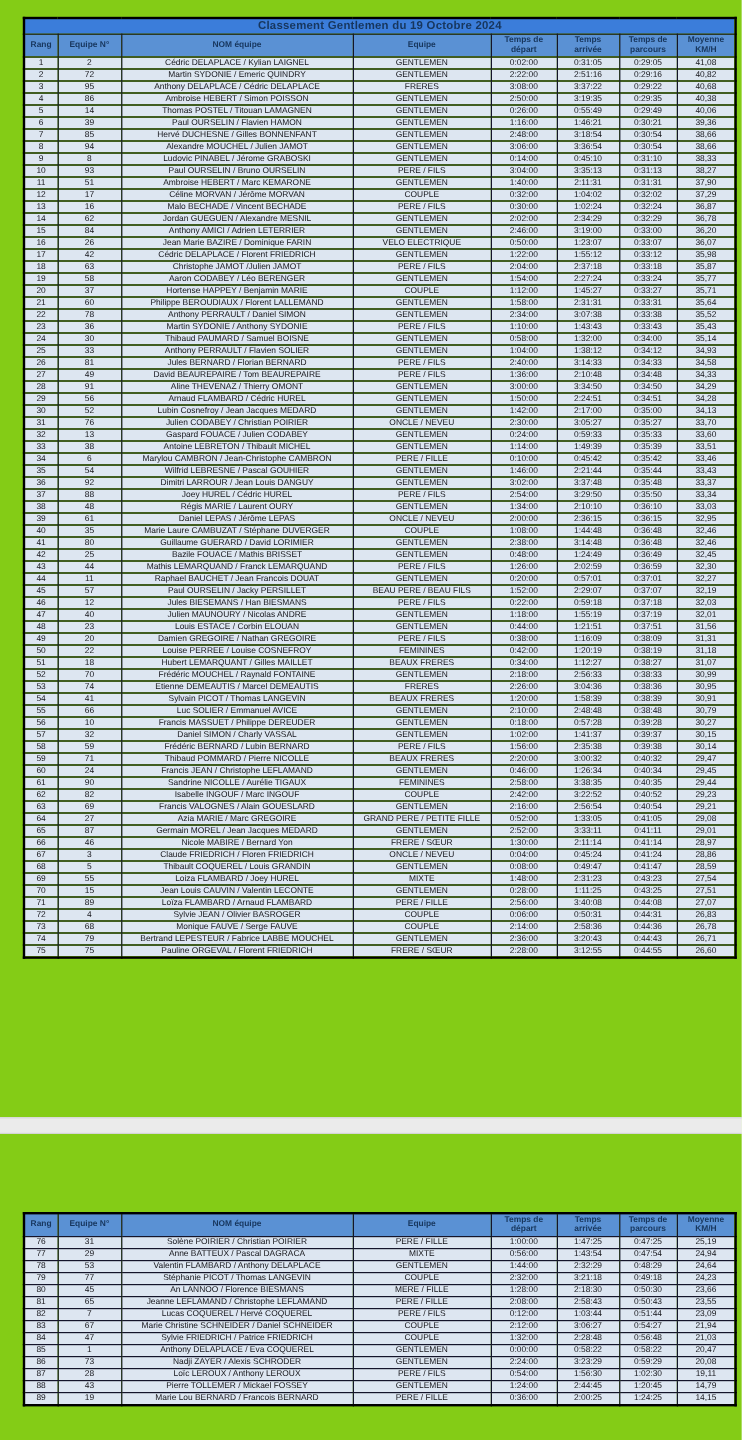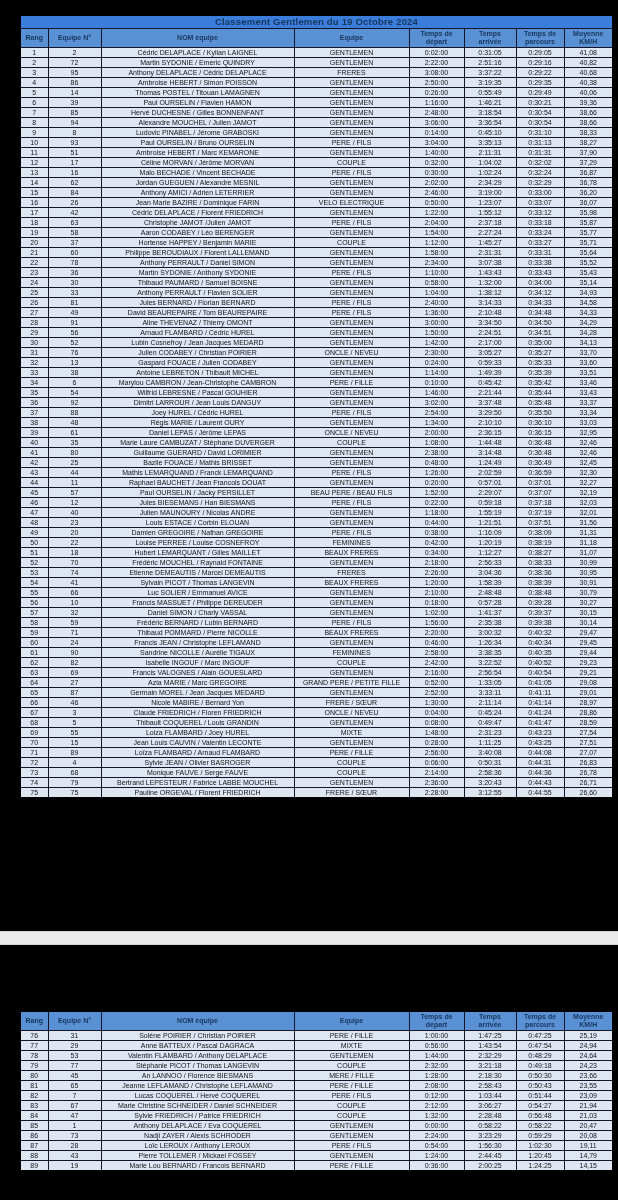--- a/index.html
+++ b/index.html
@@ -1,18 +1,18 @@
 <!DOCTYPE html>
 <html style="--title-bg: #3b7dda; --hdr-bg: #5a91d4; --hdr-txt: #17365d; --row-bg: #dde6f1;"><head>
 <meta charset="utf-8">
 <style>
   * { margin:0; padding:0; box-sizing:border-box; }
   html,body { width:618px; height:1200px; background:#fdfdfd; overflow:hidden;
               font-family:"Liberation Sans", sans-serif; }
-  .page { position:absolute; left:0; width:618px; background:#000000; }
+  .page { position:absolute; left:0; width:618px; background:#84cc16; }
   #page1 { top:0; height:931px; }
   #page2 { top:945px; height:255px; }
   .page-divider { position:absolute; top:931px; left:0; width:618px; height:14px;
                   background:#ebebeb; border-top:1px solid #d5d5d5; border-bottom:1px solid #d5d5d5; }
   table { border-collapse:collapse; table-layout:fixed; width:593px;
           border:2px solid #000; }
   #table1 { position:absolute; top:14px; left:19px; }
   #table2 { position:absolute; top:65px; left:19px; }
   col.c0{width:28px} col.c1{width:53px} col.c2{width:193px} col.c3{width:115px}
   col.c4{width:55px} col.c5{width:52px} col.c6{width:48px} col.c7{width:49px}

